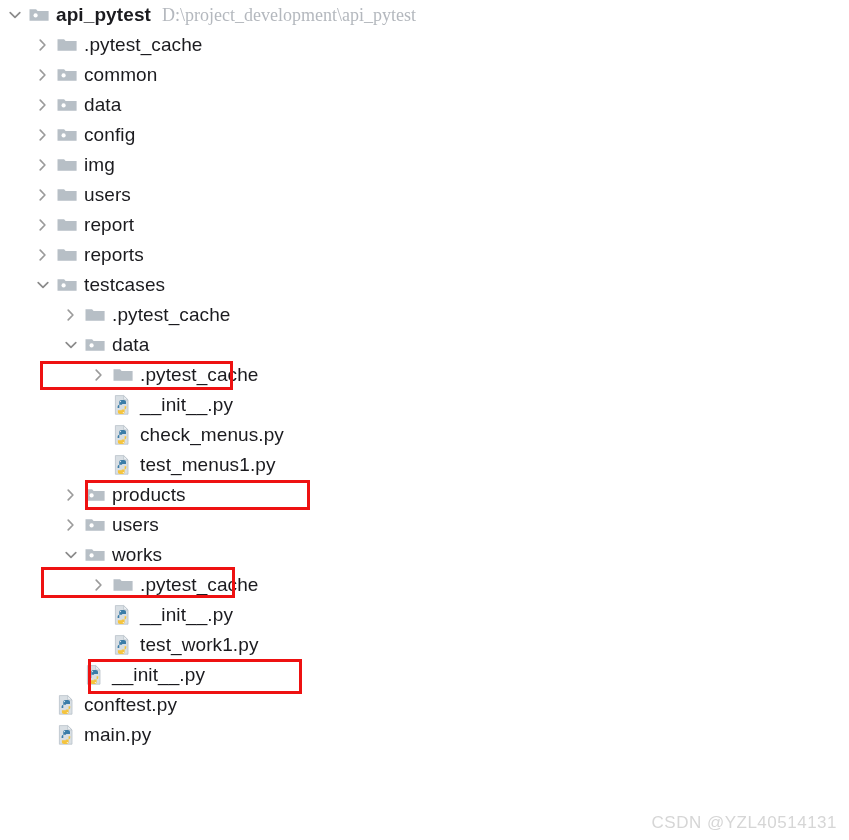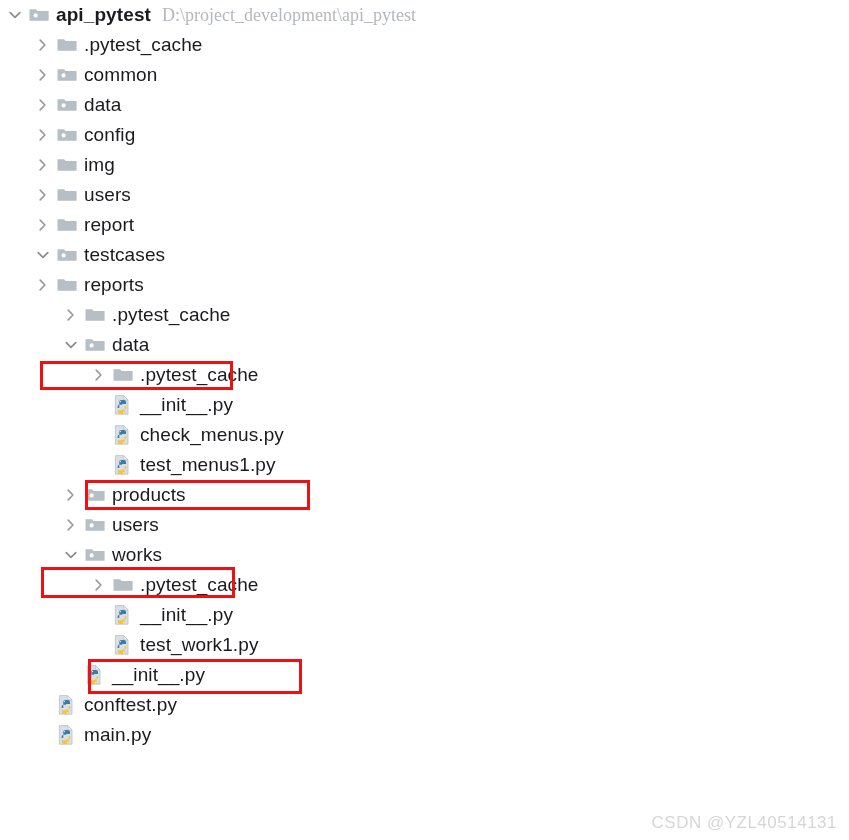--- a/index.html
+++ b/index.html
@@ -202,43 +202,43 @@
       <span class="icon">
         <svg width="22" height="22" viewBox="0 0 22 22">
           <path d="M1.5 5.2 h6.6 l1.5 1.9 h11 v9.6 h-19.1 z" fill="#b7bfc6"></path>
         </svg>
       </span>
       <span class="label">report</span>
     </div>
     <div class="row lvl1">
       <span class="twisty">
         <svg width="18" height="18" viewBox="0 0 18 18">
+          <path d="M6.2 4.2 L10.9 9 L6.2 13.8" fill="none" stroke="#9b9b9b" stroke-width="1.7" stroke-linecap="round" stroke-linejoin="round"></path>
+        </svg>
+      </span>
+      <span class="icon">
+        <svg width="22" height="22" viewBox="0 0 22 22">
+          <path d="M1.5 5.2 h6.6 l1.5 1.9 h11 v9.6 h-19.1 z" fill="#b7bfc6"></path>
+        </svg>
+      </span>
+      <span class="label">reports</span>
+    </div>
+    <div class="row lvl1">
+      <span class="twisty">
+        <svg width="18" height="18" viewBox="0 0 18 18">
           <path d="M4.2 6.6 L9 11.3 L13.8 6.6" fill="none" stroke="#8b8b8b" stroke-width="1.7" stroke-linecap="round" stroke-linejoin="round"></path>
         </svg>
       </span>
       <span class="icon">
         <svg width="22" height="22" viewBox="0 0 22 22">
           <path d="M1.5 5.2 h6.6 l1.5 1.9 h11 v9.6 h-19.1 z" fill="#b7bfc6"></path>
           <circle cx="7.6" cy="11.4" r="2.1" fill="#ffffff"></circle>
         </svg>
       </span>
       <span class="label">testcases</span>
-    </div>
-    <div class="row lvl1">
-      <span class="twisty">
-        <svg width="18" height="18" viewBox="0 0 18 18">
-          <path d="M6.2 4.2 L10.9 9 L6.2 13.8" fill="none" stroke="#9b9b9b" stroke-width="1.7" stroke-linecap="round" stroke-linejoin="round"></path>
-        </svg>
-      </span>
-      <span class="icon">
-        <svg width="22" height="22" viewBox="0 0 22 22">
-          <path d="M1.5 5.2 h6.6 l1.5 1.9 h11 v9.6 h-19.1 z" fill="#b7bfc6"></path>
-        </svg>
-      </span>
-      <span class="label">reports</span>
     </div>
     <div class="row lvl2">
       <span class="twisty">
         <svg width="18" height="18" viewBox="0 0 18 18">
           <path d="M6.2 4.2 L10.9 9 L6.2 13.8" fill="none" stroke="#9b9b9b" stroke-width="1.7" stroke-linecap="round" stroke-linejoin="round"></path>
         </svg>
       </span>
       <span class="icon">
         <svg width="22" height="22" viewBox="0 0 22 22">
           <path d="M1.5 5.2 h6.6 l1.5 1.9 h11 v9.6 h-19.1 z" fill="#b7bfc6"></path>

